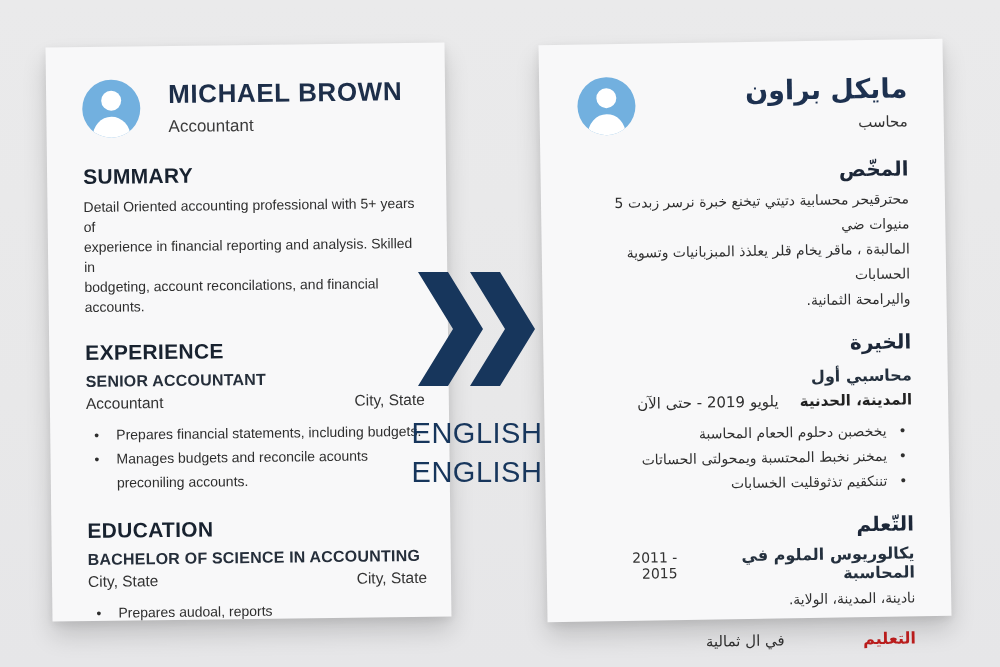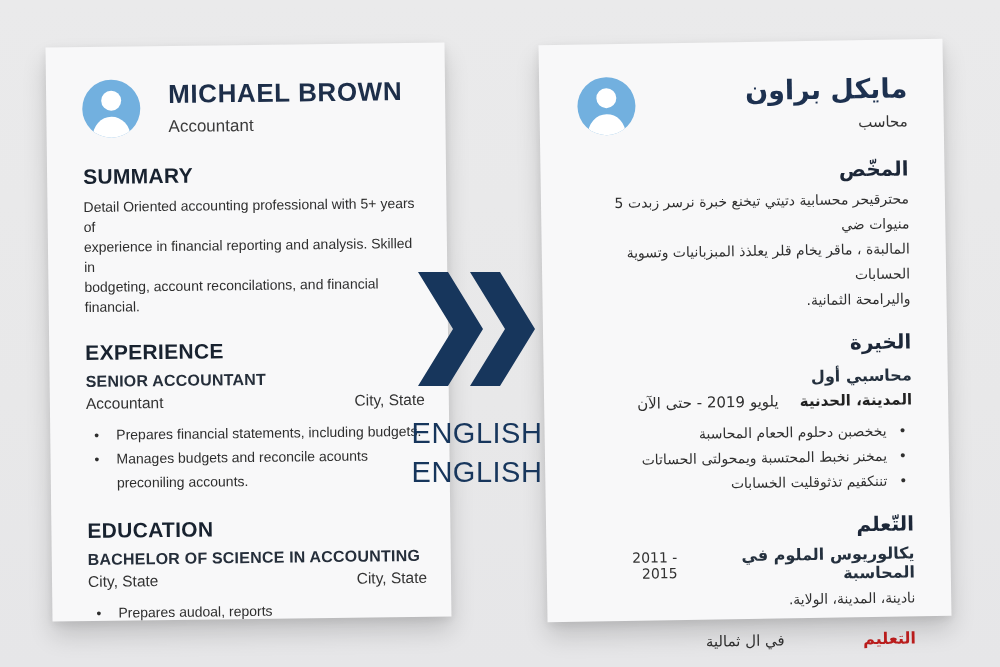--- a/index.html
+++ b/index.html
@@ -73,21 +73,21 @@
         <div class="name-en">MICHAEL BROWN</div>
         <div class="role-en">Accountant</div>
       </div>
     </div>
 
     <div class="h-en mt27">SUMMARY</div>
     <div class="body-en mt8">
       <span>Detail Oriented accounting professional with 5+ years of</span><br>
       <span>experience in financial reporting and analysis. Skilled in</span><br>
       <span>bodgeting, account reconcilations, and financial</span><br>
-      <span>financial.</span>
+      <span>accounts.</span>
     </div>
 
     <div class="h-en mt24">EXPERIENCE</div>
     <div class="sub-en mt8">SENIOR ACCOUNTANT</div>
     <div class="row mt4">
       <span class="meta-en">Accountant</span>
       <span class="meta-en">City, State</span>
     </div>
     <ul class="b-en mt10">
       <li>

